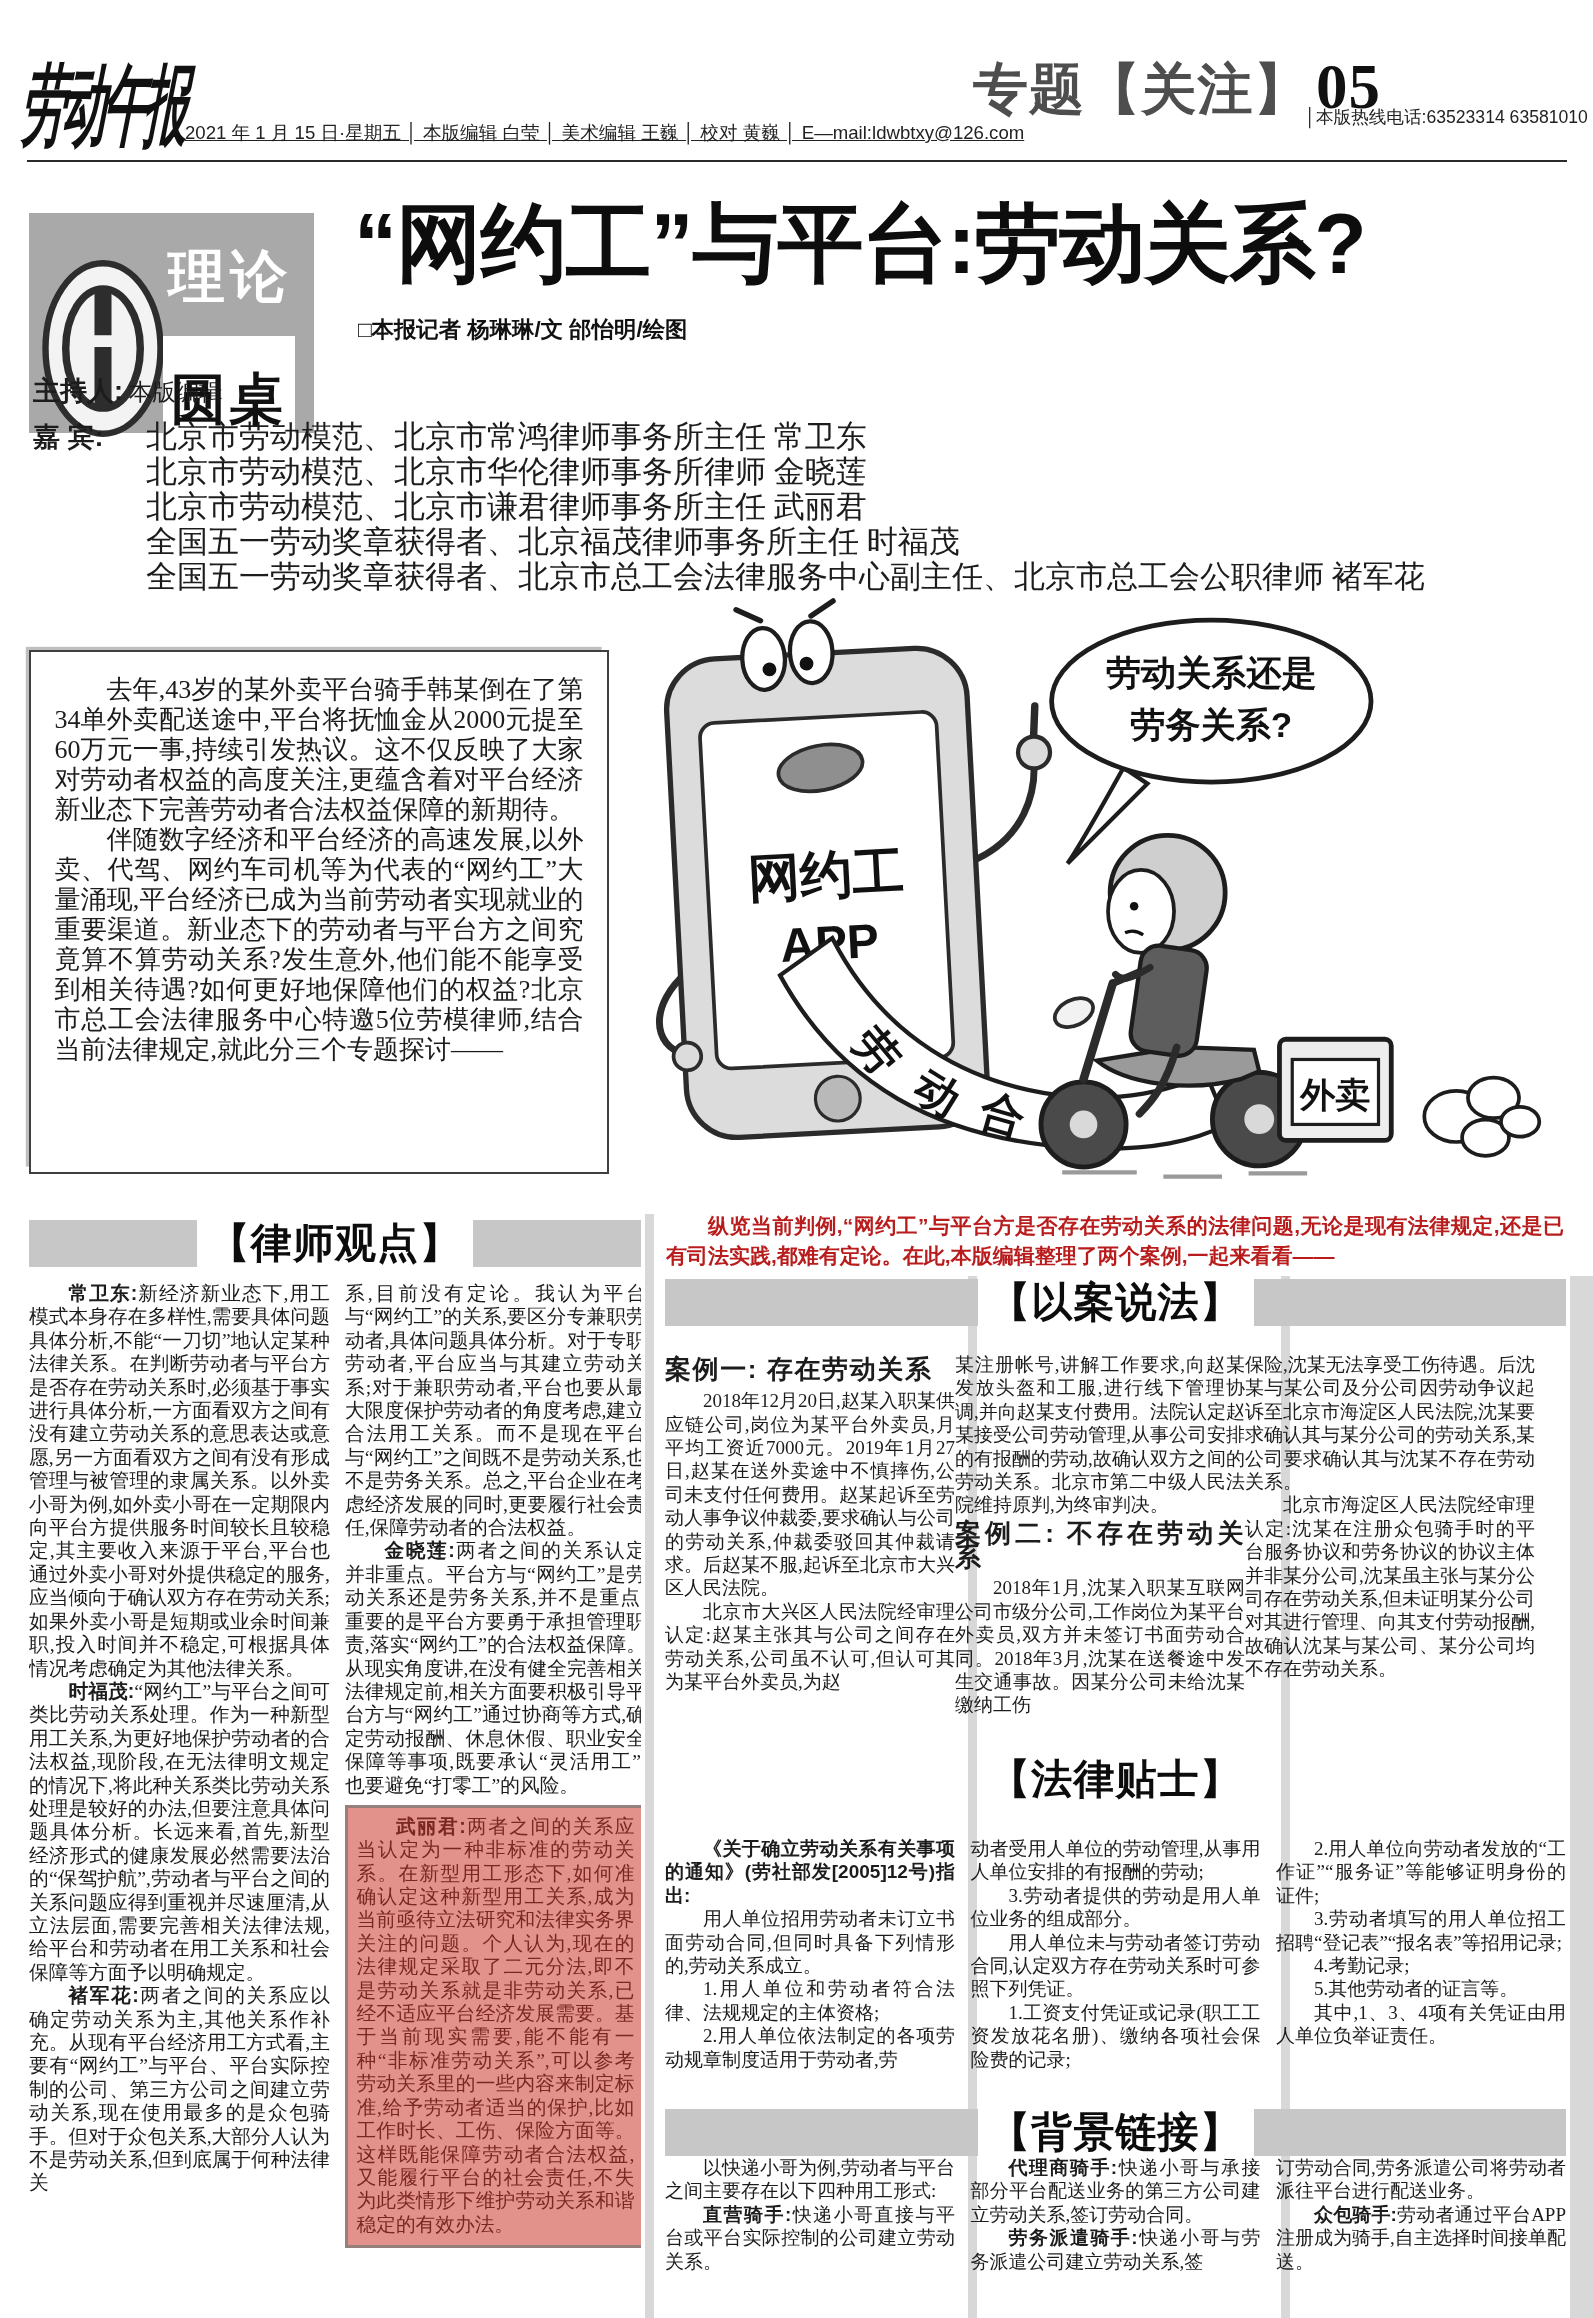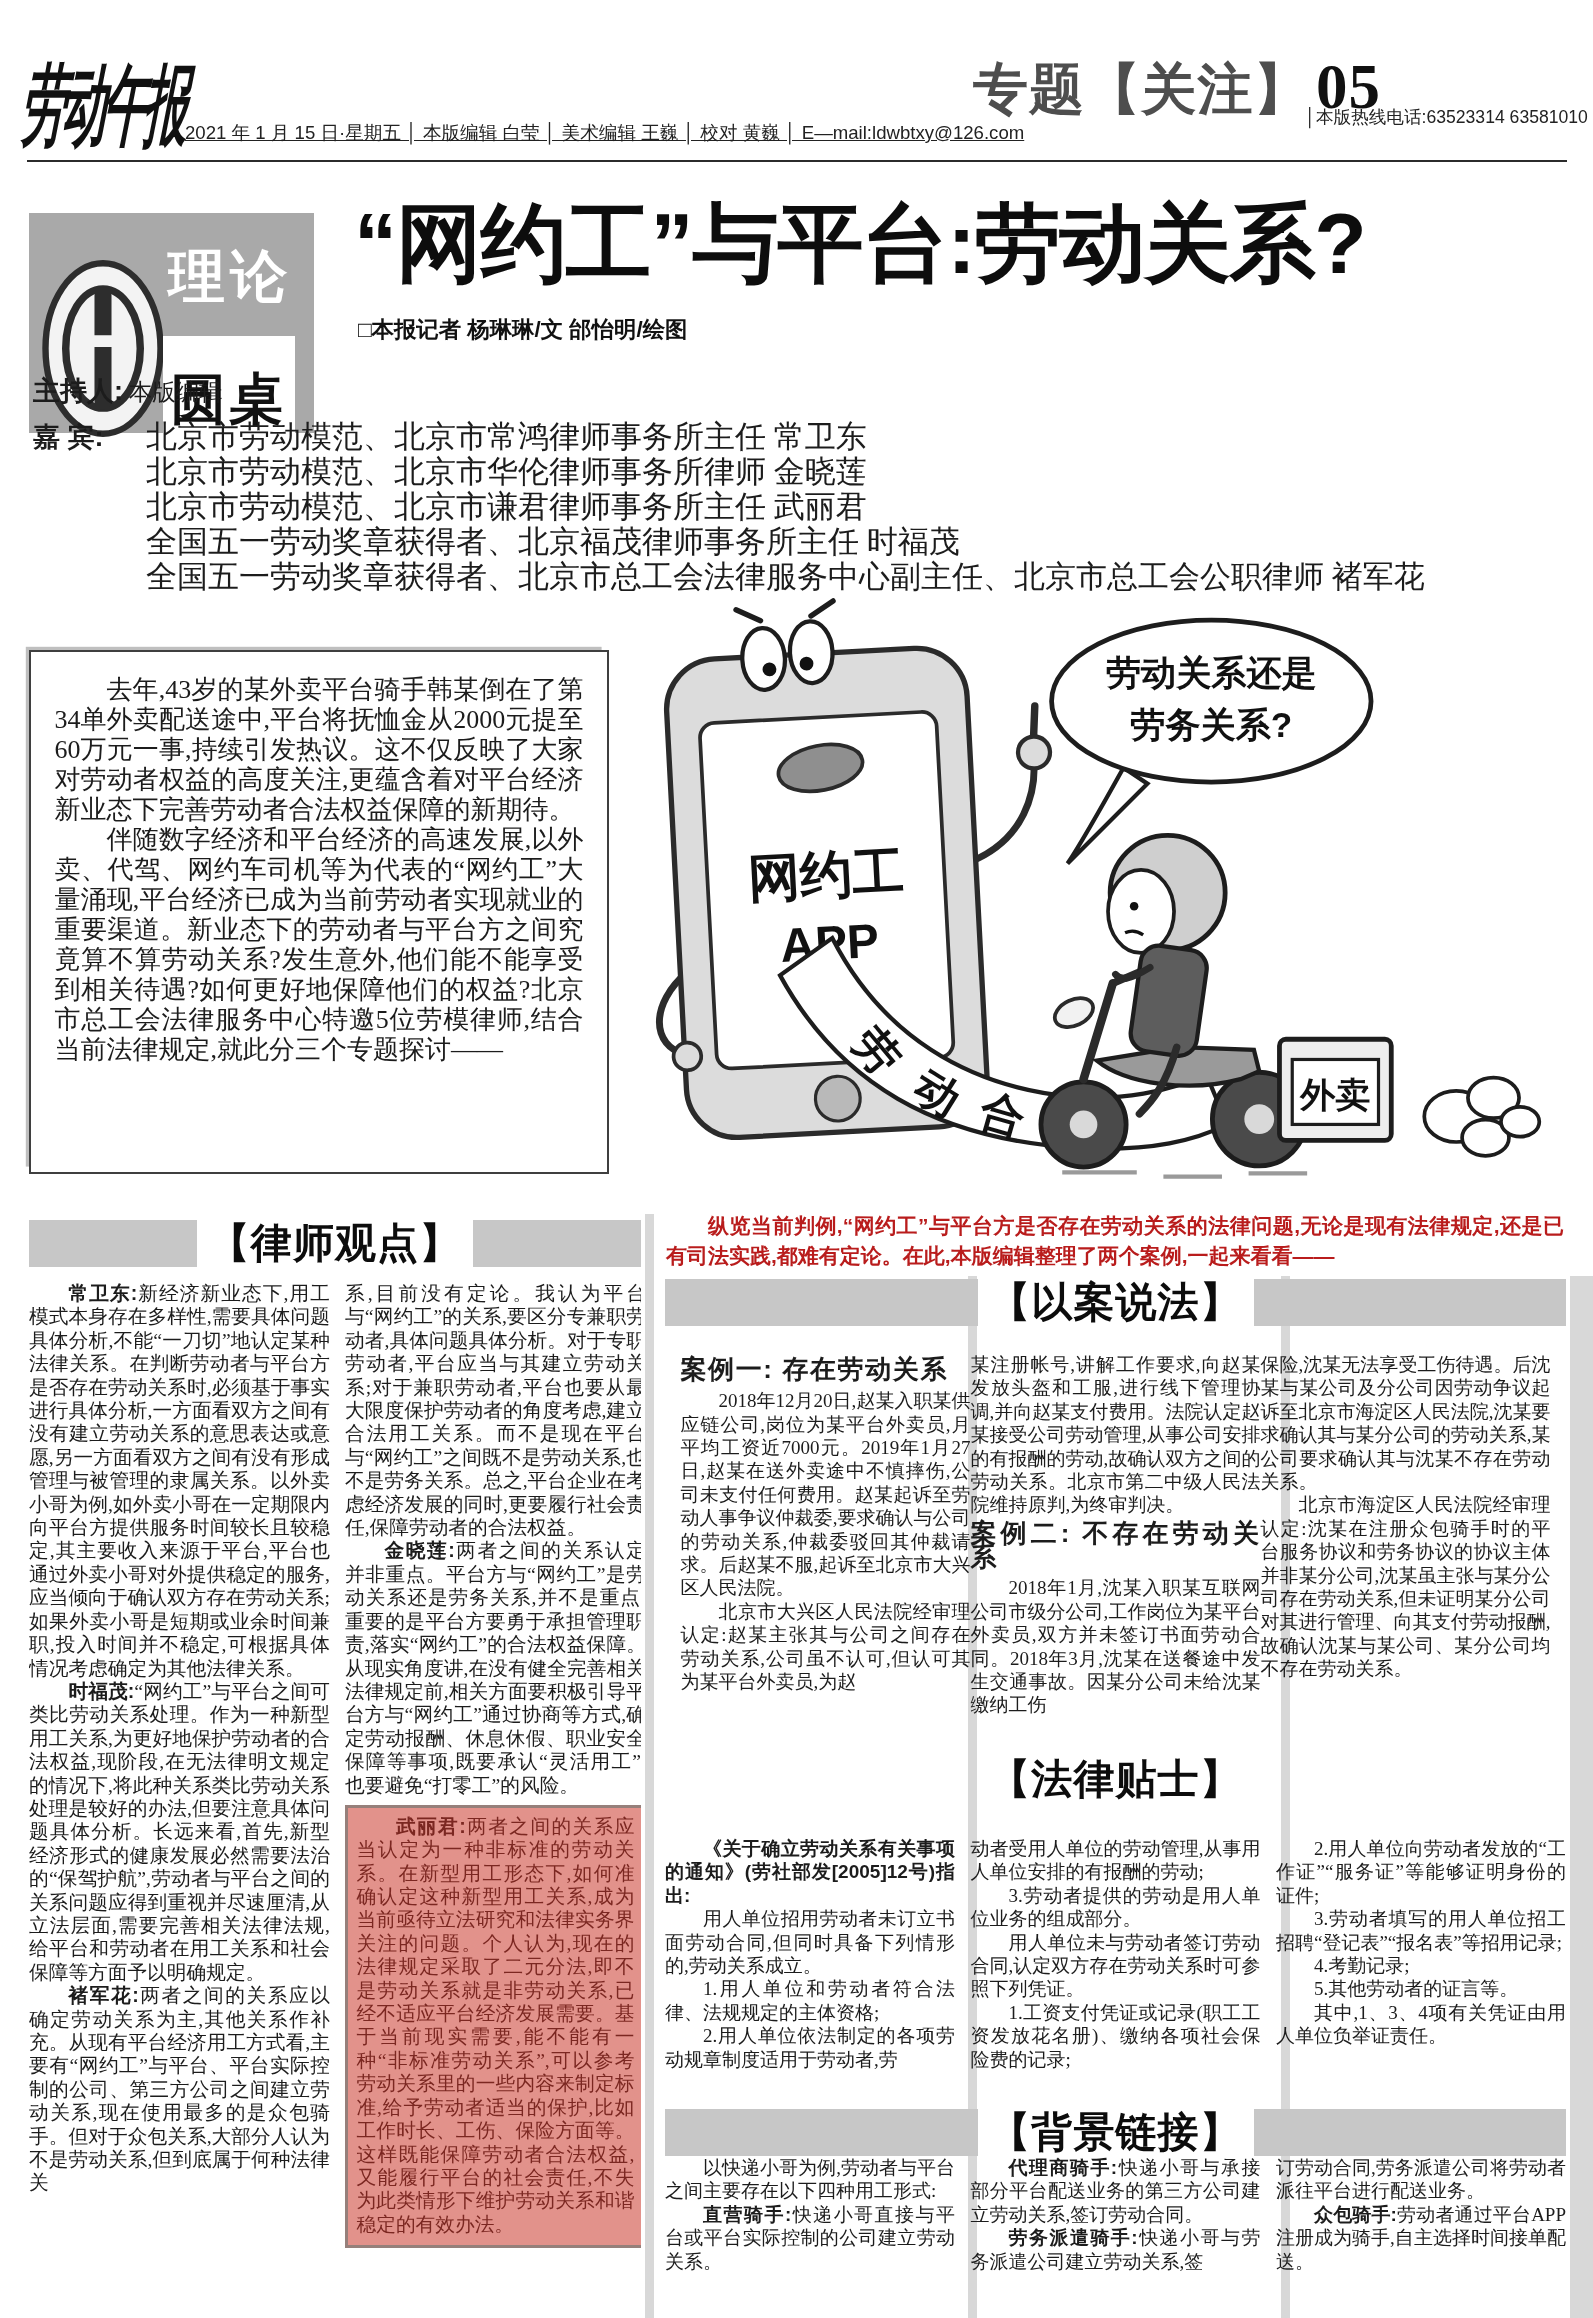--- a/index.html
+++ b/index.html
@@ -61,21 +61,21 @@
   .coltext p.cont{text-indent:0;}
   b.sp{font-family:"Liberation Sans","DejaVu Sans",sans-serif;}
   #lawyercols{left:29px;top:1282px;width:612px;height:1037px;display:flex;gap:15px;overflow:hidden;}
   #lawyercols .col{width:301px;flex:none;font-size:19.7px;line-height:23.4px;}
   #hlbox{margin-top:8.5px;border:3.7px solid #96807b;background:#e2928b;color:#7b2721;
          padding:6.4px 8.5px 8.5px;box-sizing:border-box;}
   #hlbox b.sp{color:#7b2721;}
 
   #caseintro{left:666px;top:1211px;width:898px;font-size:21px;line-height:30px;
              text-align:justify;text-indent:2em;font-weight:bold;color:#b91c1c;}
-  #casecols{left:665px;top:1353px;width:901px;height:395px;display:flex;justify-content:center;overflow:hidden;}
+  #casecols{left:665px;top:1353px;width:901px;height:395px;display:flex;justify-content:flex-start;overflow:hidden;}
   #tipscols{left:665px;top:1837px;width:901px;height:263px;display:flex;justify-content:space-between;overflow:hidden;}
   #bgcols{left:665px;top:2156px;width:901px;height:163px;display:flex;justify-content:space-between;overflow:hidden;}
   .rcol{width:290px;flex:none;font-size:19px;line-height:23.4px;}
   .casetitle{font-family:"Liberation Sans","DejaVu Sans",sans-serif;font-weight:900;font-size:26px;
              letter-spacing:1.6px;text-indent:0 !important;margin:5.3px 0 7.5px 0 !important;}
   .boldpara{font-family:"Liberation Sans","DejaVu Sans",sans-serif;font-weight:bold;}
 </style>
 </head>
 <body>
 

